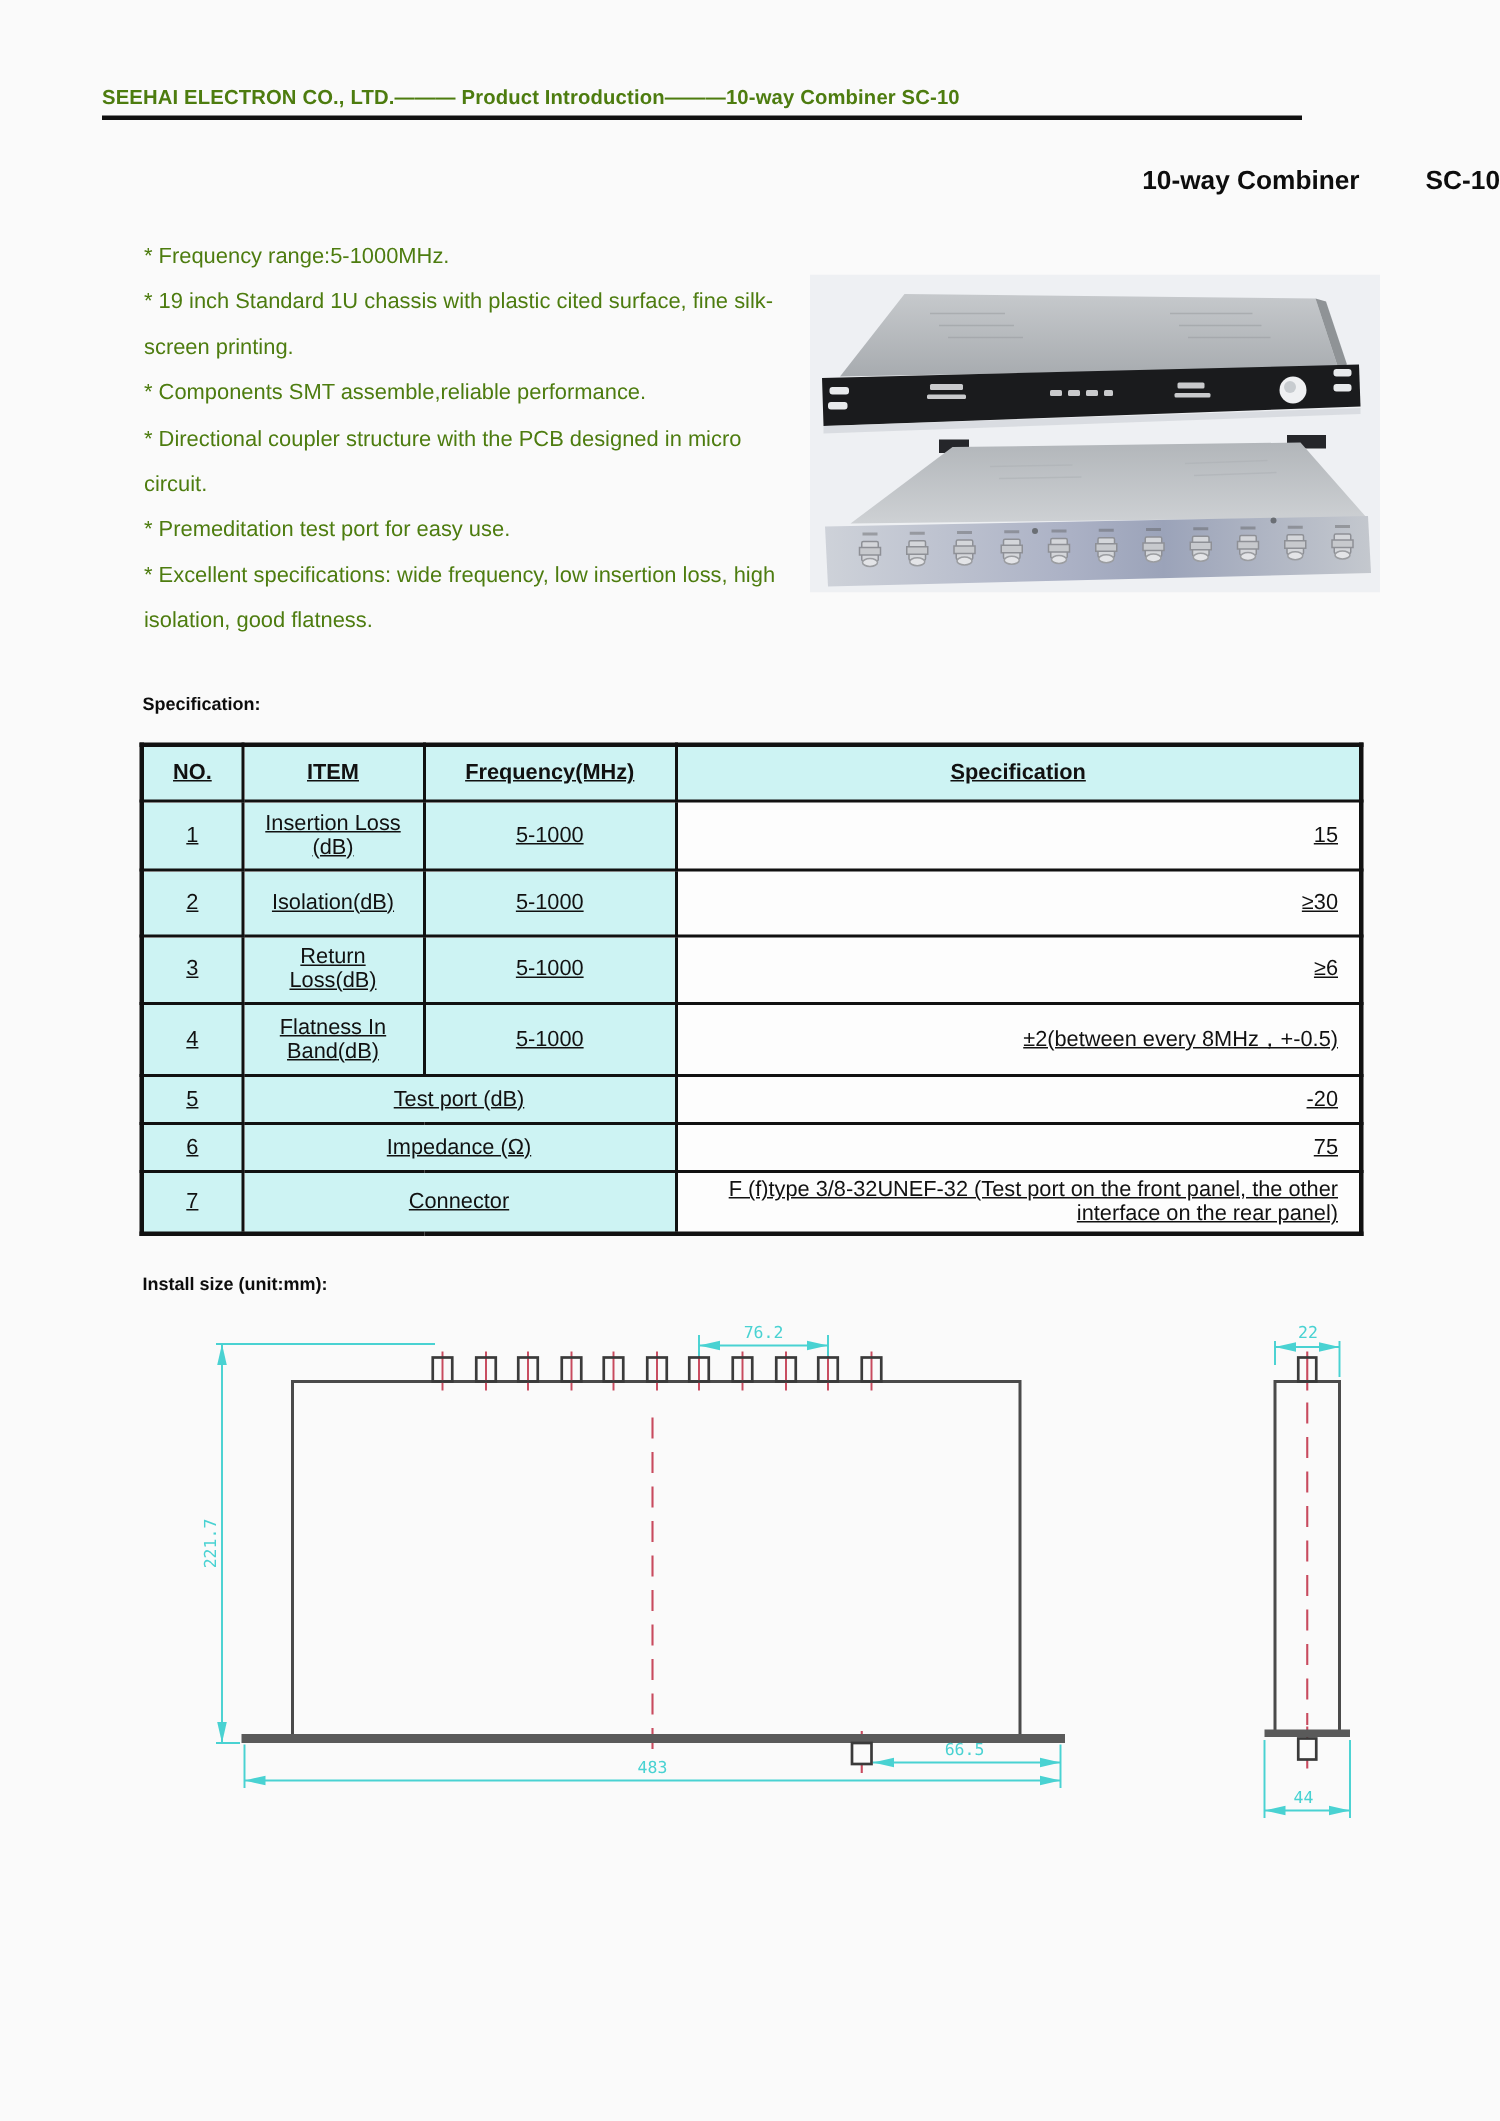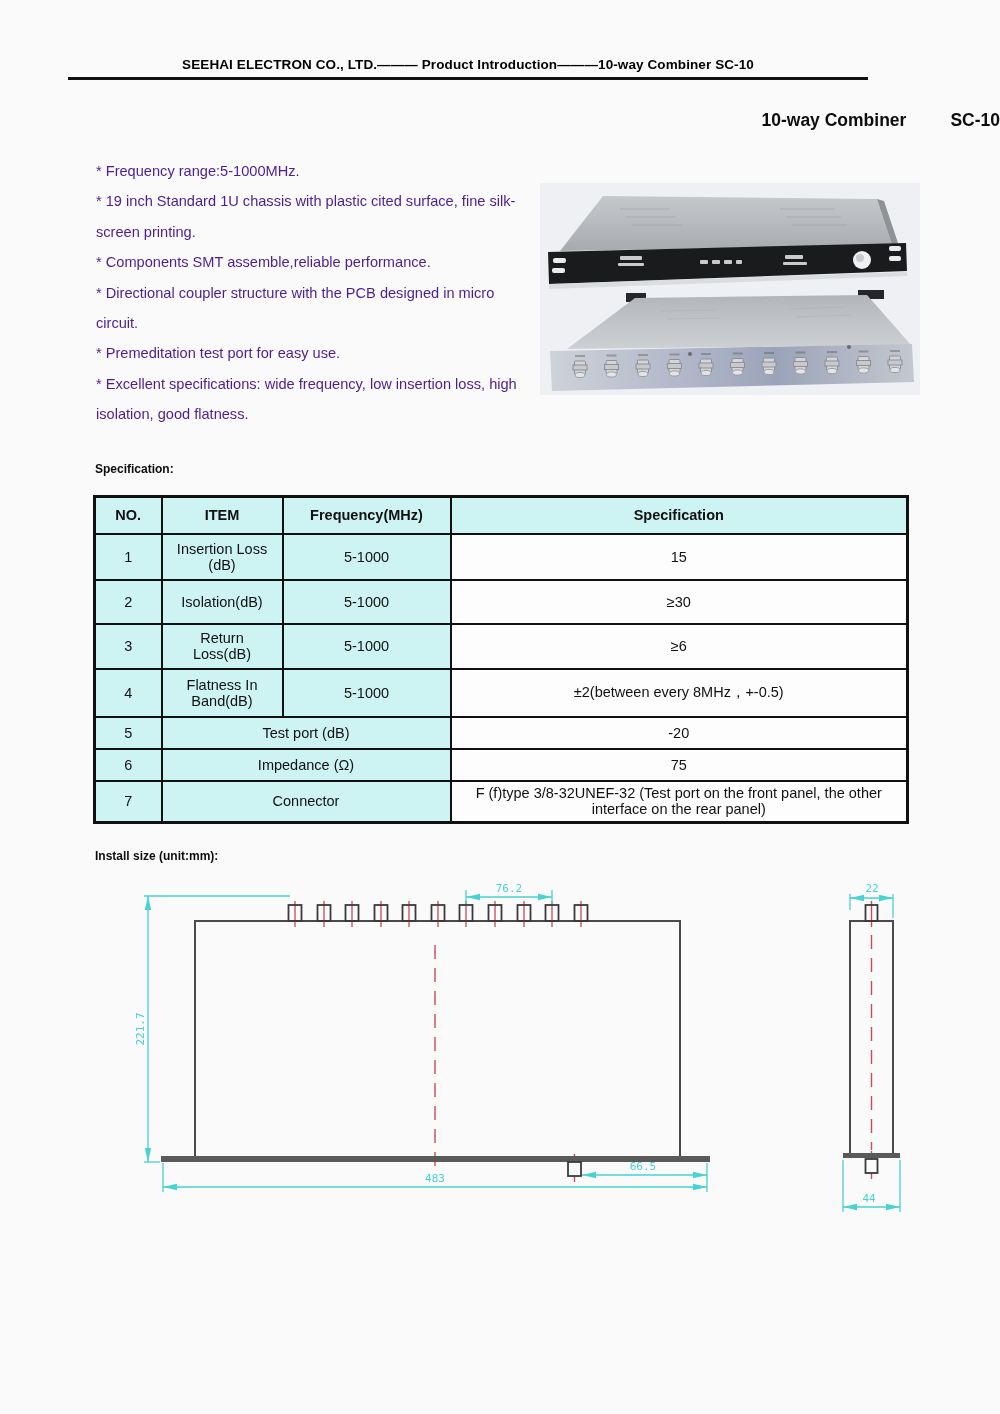--- a/index.html
+++ b/index.html
@@ -6,58 +6,59 @@
   .page{
     position:relative;
     width:1000px;height:1414px;
     background:#fafafa;
     font-family:"Liberation Sans", sans-serif;
     color:#1a1a1a;
     overflow:hidden;
   }
   .hdr-text{
     position:absolute;top:57px;left:68px;width:800px;
-    text-align:center;font-size:13.5px;font-weight:bold;letter-spacing:.1px;
-    color:#000000;
+    text-align:left;font-size:13.5px;font-weight:bold;letter-spacing:.1px;
+    color:#4d7c0f;
   }
   .hdr-rule{
     position:absolute;top:77px;left:68px;width:800px;height:3px;background:#111;
   }
   .title{
     position:absolute;top:110px;left:0;width:1000px;text-align:right;
     font-size:17.5px;font-weight:bold;color:#0d0d0d;
   }
   .title .gap{display:inline-block;width:44px;}
   .features{
     position:absolute;top:156px;left:96px;width:436px;
-    font-size:14.6px;line-height:30.4px;color:#4c1d95;
+    font-size:14.6px;line-height:30.4px;color:#4d7c0f;
   }
   .features div{margin:0;}
   .photo-block{position:absolute;left:540px;top:183px;}
   .sec-head{
     position:absolute;left:95px;font-size:12px;font-weight:bold;color:#0d0d0d;
   }
   .sec-head.spec{top:462px;}
   .sec-head.install{top:831px;margin-top:18px;}
   table.spec-table{
     position:absolute;top:495px;left:93px;
     border-collapse:collapse;table-layout:fixed;
     width:813px;
     font-size:14.5px;color:#111;
     border:3px solid #111;
+    text-decoration:underline;
   }
   .spec-table th,.spec-table td{
     border:2px solid #111;
     text-align:center;vertical-align:middle;
     padding:1px 14px;
     overflow:hidden;
   }
   .spec-table th{background:#cdf3f3;font-weight:bold;}
   .spec-table td.tint{background:#cdf3f3;}
-  .spec-table td.white{background:#fdfdfd;}
+  .spec-table td.white{background:#fdfdfd;text-align:right;}
   .diagram{position:absolute;left:0;top:860px;}
   .dimtext{
     font-family:"DejaVu Sans Mono", monospace;
     font-size:11px;fill:#49d2d2;
   }
 </style>
 </head>
 <body>
 
 <div class="page">

